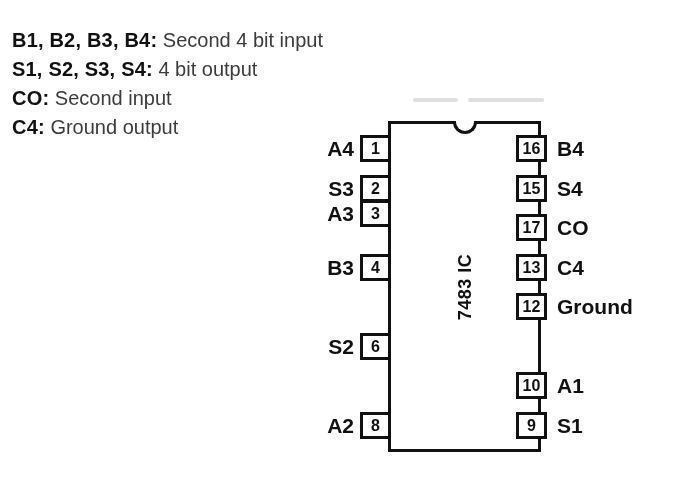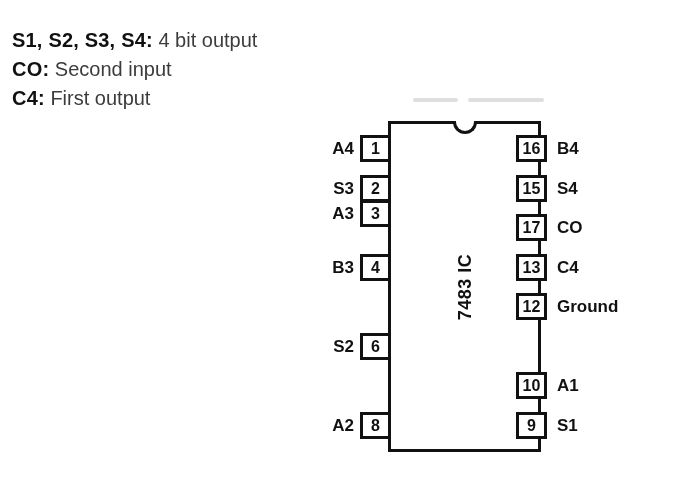--- a/index.html
+++ b/index.html
@@ -61,21 +61,21 @@
   .pin-row {
     position: absolute;
     height: 27px;
     display: flex;
     align-items: center;
   }
   .pin-row.left { left: 230px; width: 161px; justify-content: flex-end; gap: 6px; }
   .pin-row.right { left: 516px; gap: 10px; }
   .pin-label {
     font-weight: 700;
-    font-size: 17px;
+    font-size: 21px;
     color: var(--color-ink, #111111);
     white-space: nowrap;
   }
   .pin-box {
     flex: 0 0 31px;
     width: 31px; height: 27px;
     border: 3px solid var(--color-ink, #111111);
     background: #ffffff;
     display: flex; align-items: center; justify-content: center;
   }
@@ -97,30 +97,34 @@
   .wm-1 { left: 413px; top: 98px; width: 45px; }
   .wm-2 { left: 468px; top: 98px; width: 76px; }
 </style>
 </head>
 <body>
 
 <div class="canvas">
 
   <div class="legend">
     <div class="legend-line">
+      <span class="term">B1, B2, B3, B4:</span>
+      <span class="desc">Second 4 bit input</span>
+    </div>
+    <div class="legend-line">
       <span class="term">S1, S2, S3, S4:</span>
       <span class="desc">4 bit output</span>
     </div>
     <div class="legend-line">
       <span class="term">CO:</span>
       <span class="desc">Second input</span>
     </div>
     <div class="legend-line">
       <span class="term">C4:</span>
-      <span class="desc">First output</span>
+      <span class="desc">Ground output</span>
     </div>
   </div>
 
   <div class="watermark wm-1"></div>
   <div class="watermark wm-2"></div>
 
   <div class="ic-body">
     <div class="ic-notch"></div>
     <div class="ic-title">7483 IC</div>
   </div>

